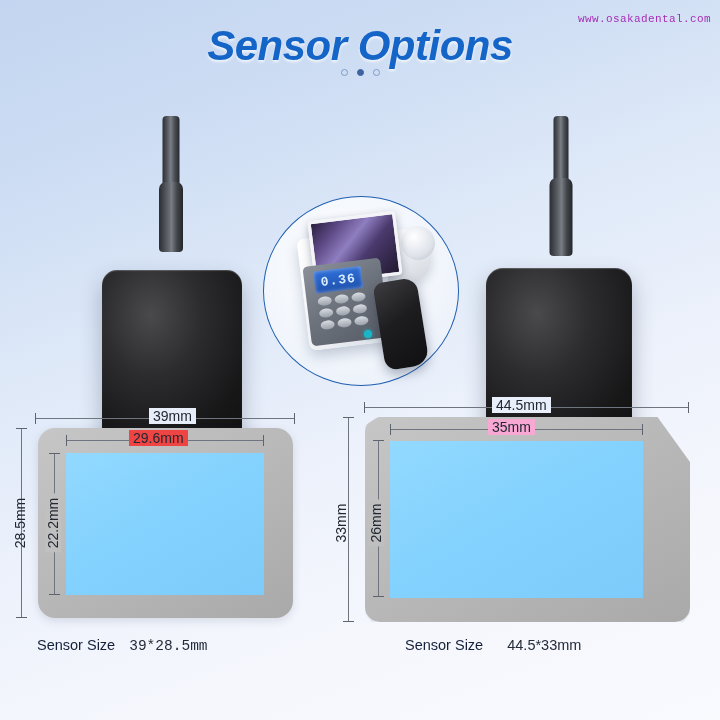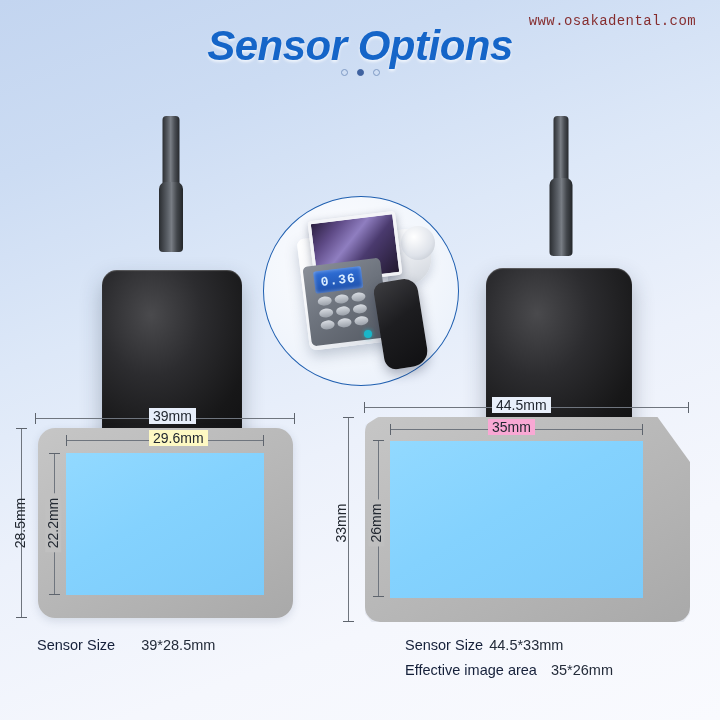--- a/index.html
+++ b/index.html
@@ -6,23 +6,23 @@
   body{
     width:720px;height:720px;overflow:hidden;
     font-family:"Liberation Sans",sans-serif;
     background:linear-gradient(160deg,#c3d5f0 0%,#ccdcf3 18%,#dde8f8 38%,#ecf1fb 58%,#f5f7fd 78%,#f9fafe 100%);
     position:relative;
   }
   .stage{position:absolute;inset:0;}
 
   
   .watermark{
-    position:absolute;top:13px;right:24px;
+    position:absolute;top:13px;right:9px;
     font-family:"Liberation Mono","DejaVu Sans Mono",monospace;
-    font-size:14px;letter-spacing:.4px;color:#7f1d1d;opacity:.92;white-space:nowrap;
+    font-size:11px;letter-spacing:.4px;color:#a21caf;opacity:.92;white-space:nowrap;
   }
 
   
   .title{
     position:absolute;top:22px;left:0;right:0;text-align:center;
     font-size:42px;font-weight:bold;color:#1565c8;letter-spacing:-.5px;
     text-shadow:0 2px 3px rgba(255,255,255,.75);
     font-style:italic;
   }
   .dots{position:absolute;top:69px;left:0;right:0;display:flex;justify-content:center;gap:9px;}
@@ -190,41 +190,41 @@
     </div>
 
     <div class="sensor-shape" style="left:38px;top:33px;width:255px;height:190px;border-radius:17px;">
       <div class="active-area" style="left:28px;top:25px;width:198px;height:142px;"></div>
     </div>
 
     <div class="dim">
       <div class="dim-line-h" style="left:66px;top:45px;width:198px;"></div>
       <div class="cap-v" style="left:66px;top:40px;"></div>
       <div class="cap-v" style="left:263px;top:40px;"></div>
-      <div class="dim-label" style="left:129px;top:35px;background:#fef9c3;margin-left:20px;">29.6mm</div>
+      <div class="dim-label" style="left:129px;top:35px;background:#ef4444;">29.6mm</div>
     </div>
 
     <div class="dim">
       <div class="dim-line-v" style="left:21px;top:33px;height:190px;"></div>
       <div class="cap-h" style="left:16px;top:33px;"></div>
       <div class="cap-h" style="left:16px;top:222px;"></div>
       <div class="dim-label vert" style="left:-9px;top:120px;">28.5mm</div>
     </div>
 
     <div class="dim">
       <div class="dim-line-v" style="left:54px;top:58px;height:142px;"></div>
       <div class="cap-h" style="left:49px;top:58px;"></div>
       <div class="cap-h" style="left:49px;top:199px;"></div>
       <div class="dim-label vert" style="left:24px;top:120px;background:#c0c0c0;">22.2mm</div>
     </div>
   </div>
 
   <div class="caption" style="left:37px;top:633px;">
     <div><b>Sensor Size</b>
-      <span class="val" style="margin-left:22px;">39*28.5mm</span></div>
+      <span class="val" style="margin-left:10px;font-family:Liberation Mono, monospace;">39*28.5mm</span></div>
   </div>
 
   <div class="diagram" id="diagram-right" style="left:332px;top:390px;width:380px;height:255px;">
 
     <div class="dim">
       <div class="dim-line-h" style="left:32px;top:17px;width:325px;"></div>
       <div class="cap-v" style="left:32px;top:12px;"></div>
       <div class="cap-v" style="left:356px;top:12px;"></div>
       <div class="dim-label" style="left:160px;top:7px;background:linear-gradient(#e9f0fb,#e9f0fb);">44.5mm</div>
     </div>
@@ -251,18 +251,16 @@
     <div class="dim">
       <div class="dim-line-v" style="left:46px;top:50px;height:157px;"></div>
       <div class="cap-h" style="left:41px;top:50px;"></div>
       <div class="cap-h" style="left:41px;top:206px;"></div>
       <div class="dim-label vert" style="left:21px;top:125px;background:#bfbfbf;">26mm</div>
     </div>
   </div>
 
   <div class="caption" style="left:405px;top:633px;">
     <div><b>Sensor Size</b>
-      <span class="val" style="margin-left:2px;text-align:center;">44.5*33mm</span></div>
-    <div><b>Effective image area</b>
-      <span class="val" style="margin-left:10px;">35*26mm</span></div>
+      <span class="val" style="margin-left:20px;text-align:center;">44.5*33mm</span></div>
   </div>
 
 </div>
 
 </body></html>

